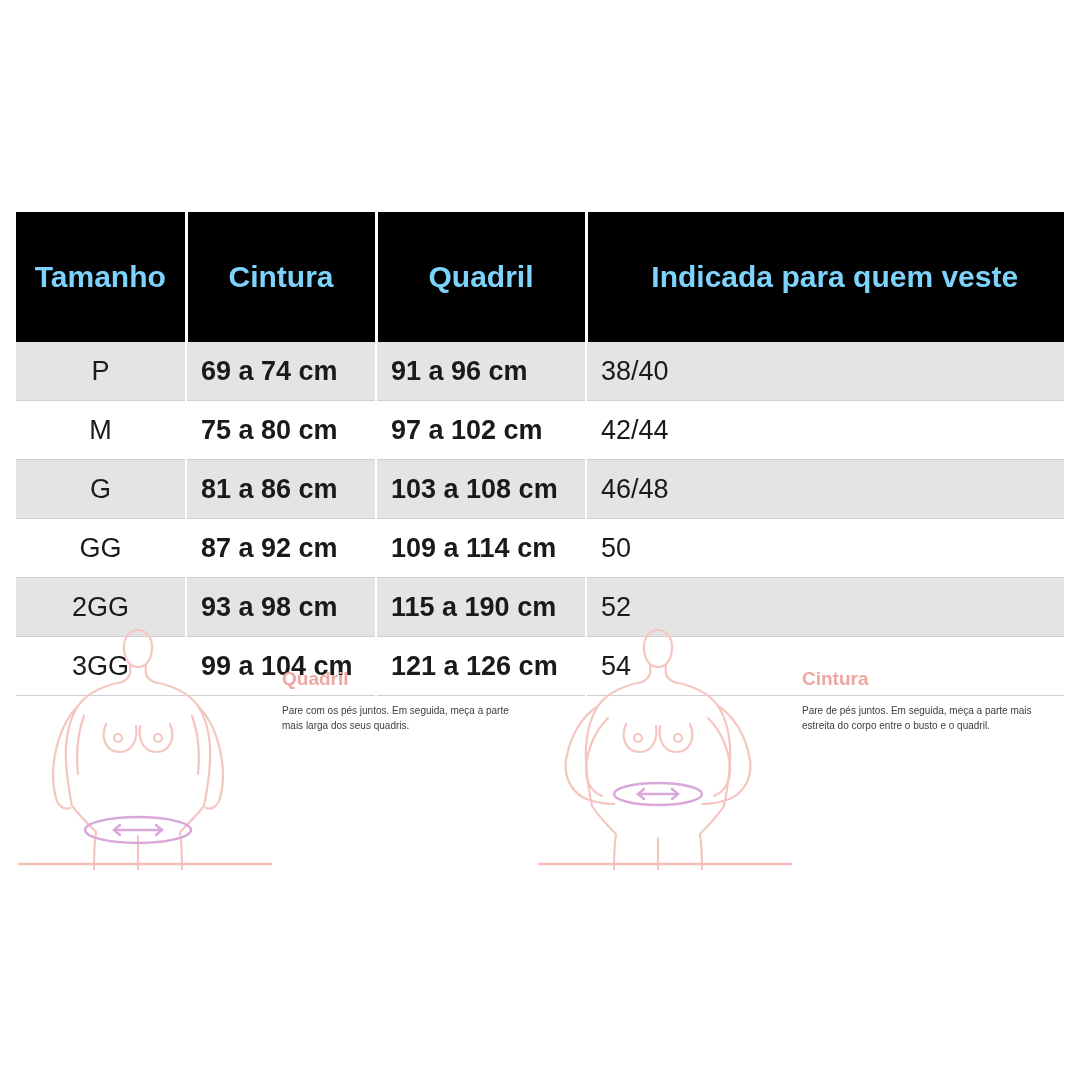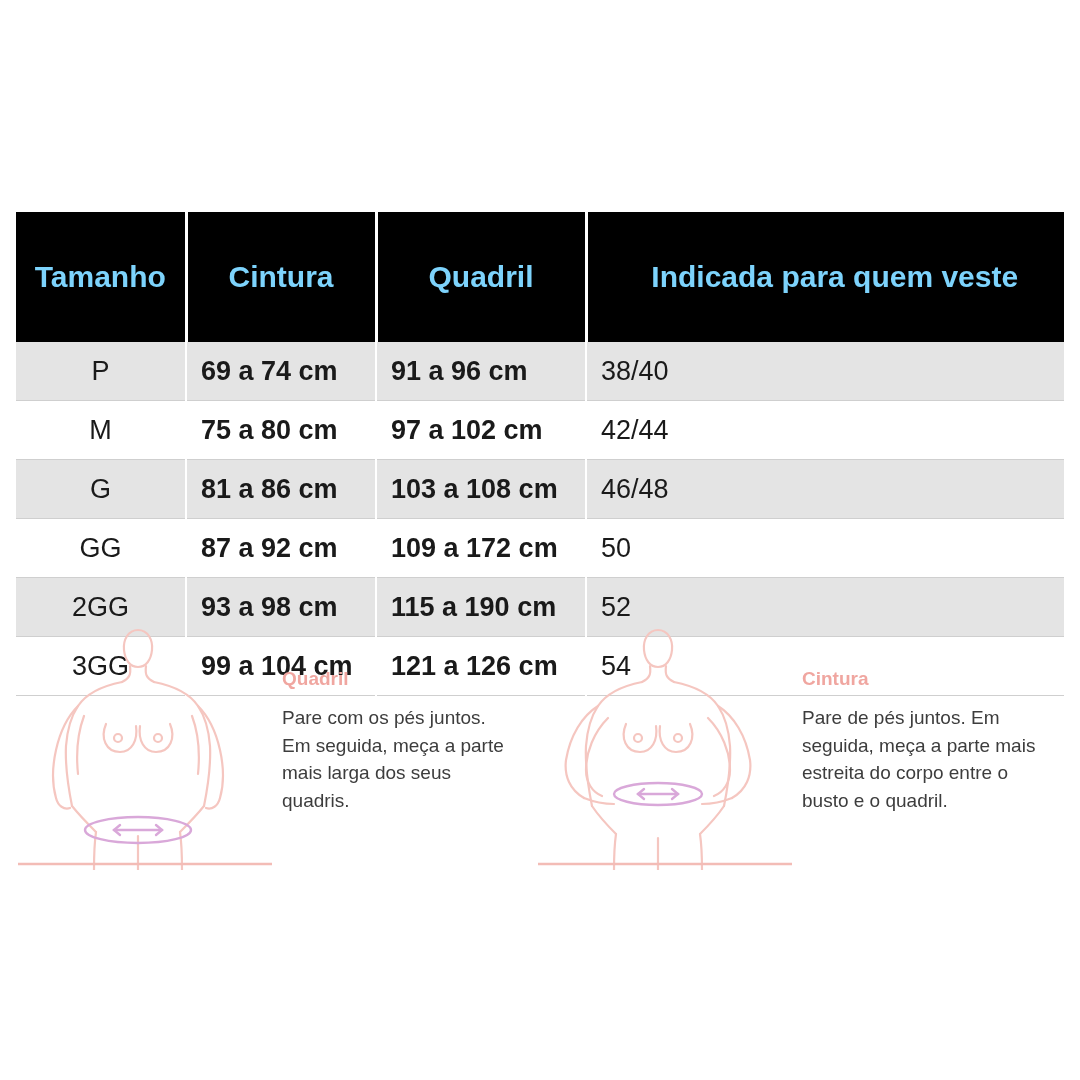--- a/index.html
+++ b/index.html
@@ -116,21 +116,21 @@
     width: 235px;
   }
   .figure-title {
     color: #f0a6a0;
     font-size: 19px;
     font-weight: bold;
     margin: 0 0 14px 0;
   }
   .figure-desc {
     color: #3d3d3d;
-    font-size: 19px;
+    font-size: 10px;
     line-height: 1.45;
     margin: 0;
   }
 </style>
 </head>
 <body>
 
 <div class="page">
 
   <div class="size-table-wrap">
@@ -164,21 +164,21 @@
         </tr>
         <tr>
           <td class="col-size">G</td>
           <td class="col-waist">81 a 86 cm</td>
           <td class="col-hip">103 a 108 cm</td>
           <td class="col-fits">46/48</td>
         </tr>
         <tr>
           <td class="col-size">GG</td>
           <td class="col-waist">87 a 92 cm</td>
-          <td class="col-hip">109 a 172 cm</td>
+          <td class="col-hip">109 a 114 cm</td>
           <td class="col-fits">50</td>
         </tr>
         <tr>
           <td class="col-size">2GG</td>
           <td class="col-waist">93 a 98 cm</td>
           <td class="col-hip">115 a 190 cm</td>
           <td class="col-fits">52</td>
         </tr>
         <tr>
           <td class="col-size">3GG</td>

